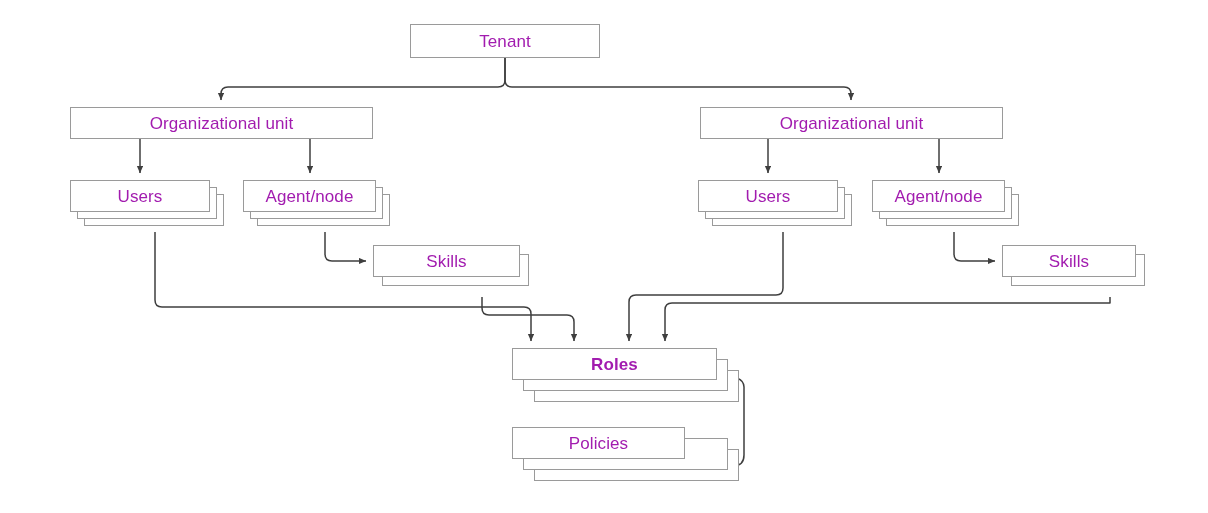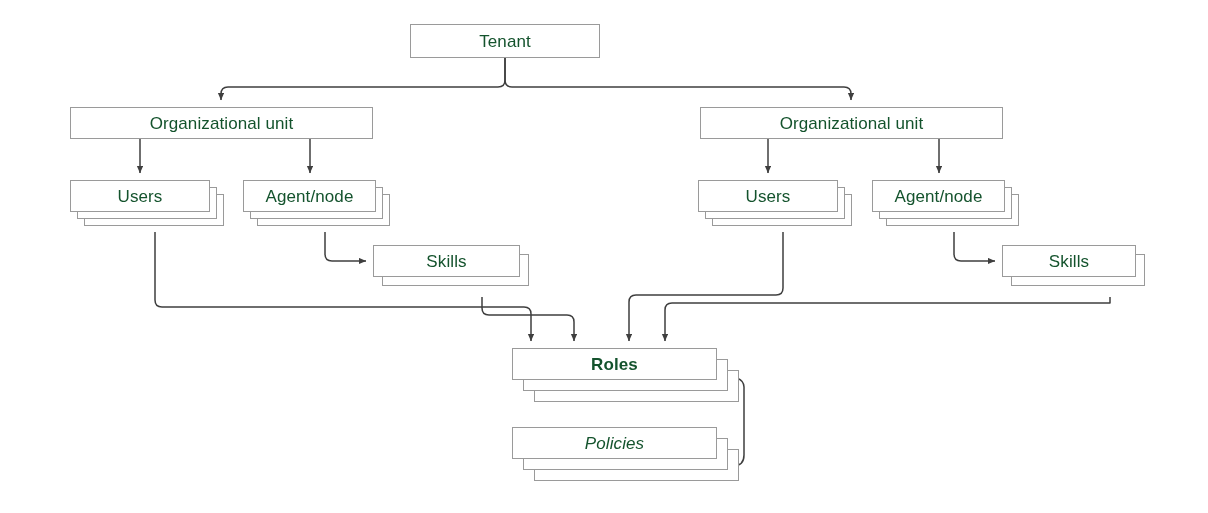--- a/index.html
+++ b/index.html
@@ -37,21 +37,21 @@
     box-sizing: border-box;
     background: #ffffff;
     border: 1.4px solid #9a9a9a;
     display: flex;
     align-items: center;
     justify-content: center;
   }
   .box-label {
     font-family: "Liberation Sans", sans-serif;
     font-size: 17px;
-    color: #14532d;
+    color: #a21caf;
     line-height: 1;
     white-space: nowrap;
     letter-spacing: .1px;
   }
   
   .stack-layer {
     position: absolute;
     box-sizing: border-box;
     background: #ffffff;
     border: 1.4px solid #9a9a9a;
@@ -164,18 +164,18 @@
     <div class="stack-layer" style="left:534px; top:370px; width:205px; height:32px;"></div>
     <div class="stack-layer" style="left:523px; top:359px; width:205px; height:32px;"></div>
     <div class="box" style="left:512px; top:348px; width:205px; height:32px;font-weight:bold;">
       <span class="box-label">Roles</span>
     </div>
   </div>
 
   <div class="node">
     <div class="stack-layer" style="left:534px; top:449px; width:205px; height:32px;"></div>
     <div class="stack-layer" style="left:523px; top:438px; width:205px; height:32px;"></div>
-    <div class="box" style="left:512px; top:427px; width:205px; height:32px;font-style:italic;">
+    <div class="box" style="left:512px; top:427px; width:173px; height:32px;">
       <span class="box-label">Policies</span>
     </div>
   </div>
 
 </div>
 
 </body></html>

